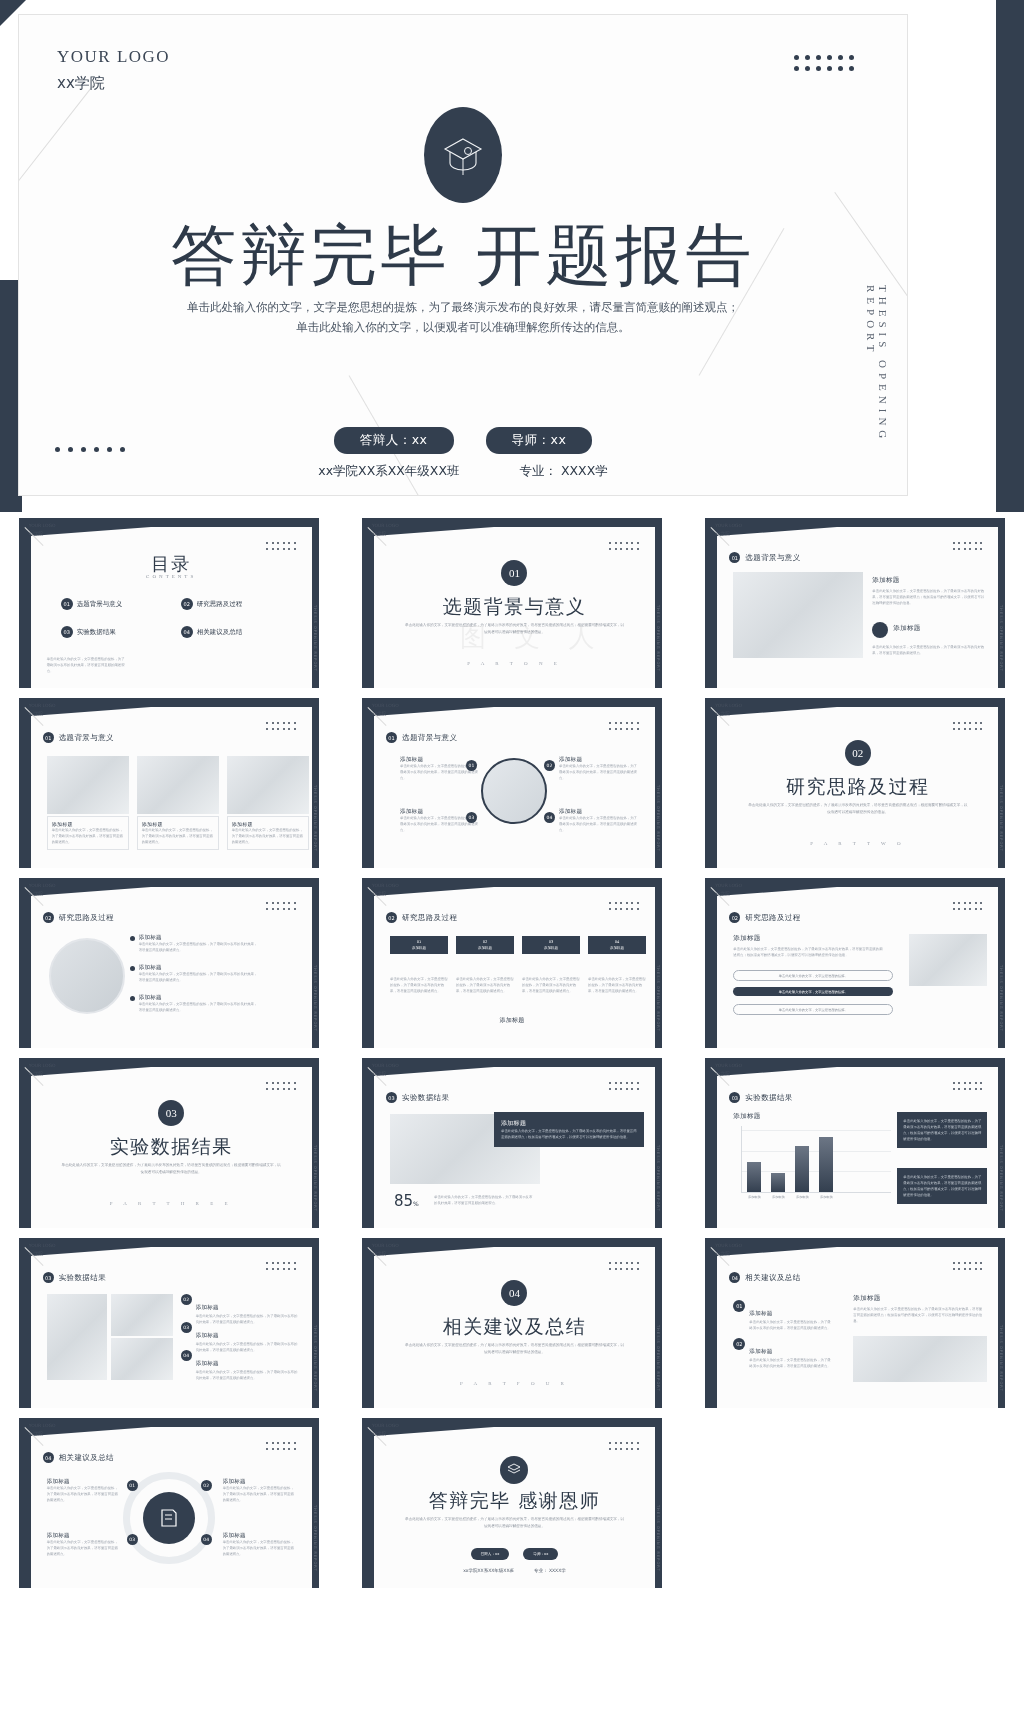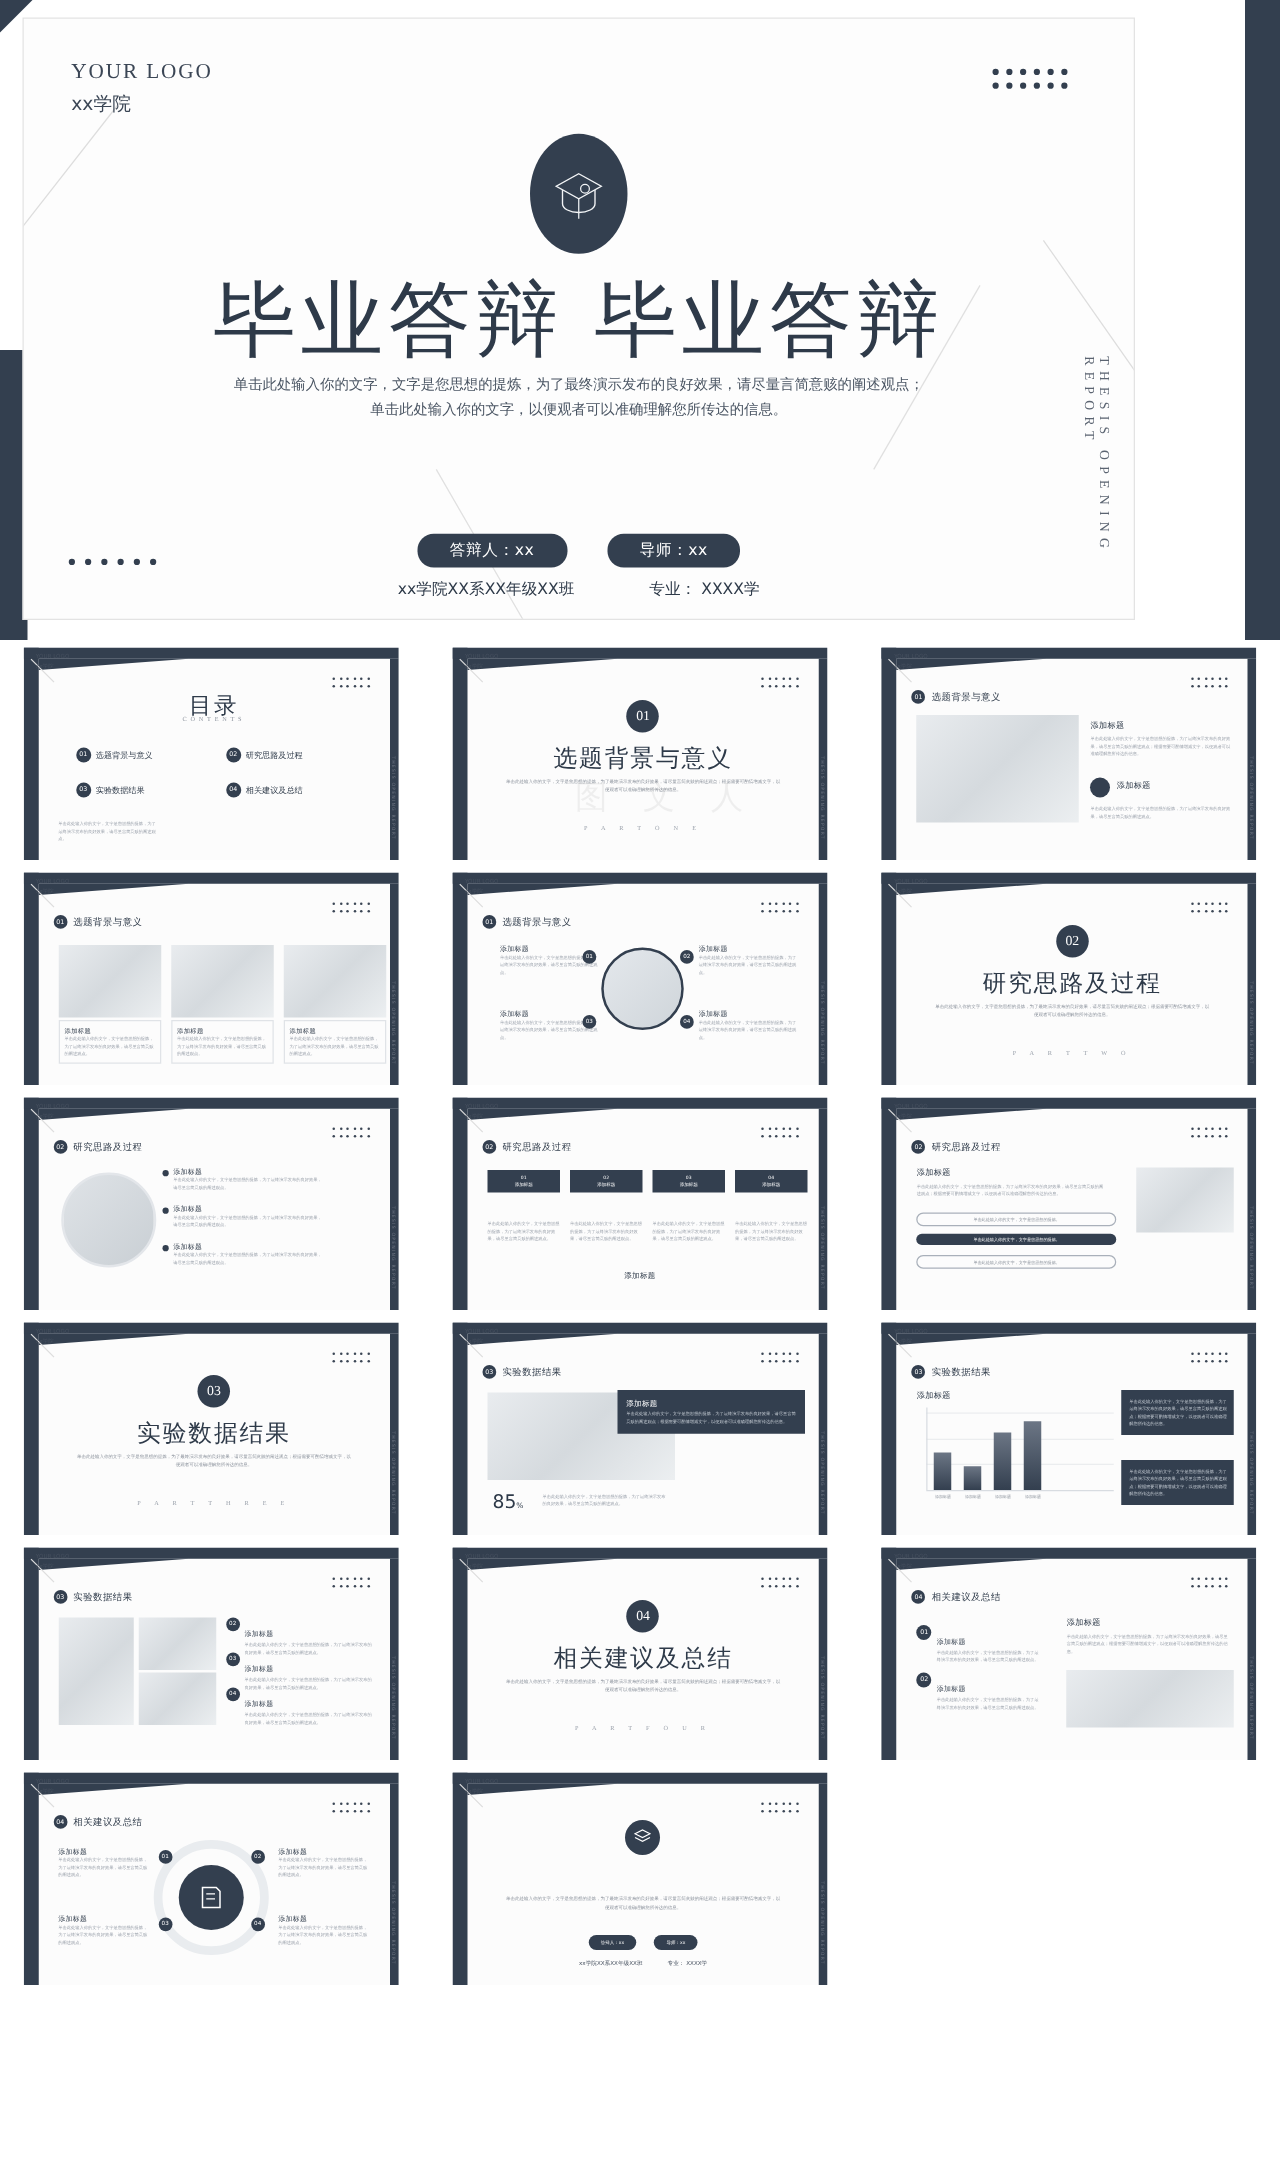--- a/index.html
+++ b/index.html
@@ -295,21 +295,21 @@
 
     <div class="cap-circle">
       <svg width="46" height="44" viewBox="0 0 46 44">
         <path d="M23 6 L41 16 L23 26 L5 16 Z" fill="none" stroke="#f2f4f6" stroke-width="1.1"></path>
         <path d="M10 19 L10 30 C10 34 16 37 23 37 C30 37 36 34 36 30 L36 19" fill="none" stroke="#f2f4f6" stroke-width="1.1"></path>
         <line x1="23" y1="26" x2="23" y2="42" stroke="#f2f4f6" stroke-width="1"></line>
         <circle cx="28" cy="18" r="3.5" fill="none" stroke="#f2f4f6" stroke-width="1"></circle>
       </svg>
     </div>
 
-    <div class="hero-title">毕业答辩  毕业答辩</div>
+    <div class="hero-title">答辩完毕  开题报告</div>
 
     <div class="hero-sub">
       <div>单击此处输入你的文字，文字是您思想的提炼，为了最终演示发布的良好效果，请尽量言简意赅的阐述观点；</div>
       <div>单击此处输入你的文字，以便观者可以准确理解您所传达的信息。</div>
     </div>
 
     <div class="hero-vertical">THESIS OPENING REPORT</div>
 
     <div class="pill-row">
       <div class="pill">答辩人：xx</div>
@@ -1084,20 +1084,21 @@
           <i></i>
           <i></i>
           <i></i>
         </div>
         <div style="position:absolute;left:50%;transform:translateX(-50%);top:20px;width:28px;height:28px;border-radius:50%;background:#333f4f;display:flex;align-items:center;justify-content:center;">
           <svg width="14" height="14" viewBox="0 0 14 14">
             <path d="M1 4l6-3 6 3-6 3z" fill="none" stroke="#fff" stroke-width=".9"></path>
             <path d="M1 7l6 3 6-3" fill="none" stroke="#fff" stroke-width=".9"></path>
           </svg>
         </div>
+        <div style="position:absolute;left:0;right:0;top:52px;text-align:center;font-size:19px;color:#2e3a49;letter-spacing:1.5px;font-weight:300;">答辩完毕  感谢恩师</div>
         <div class="sec-body" style="top:80px;">单击此处输入你的文字，文字是您思想的提炼，为了最终演示发布的良好效果，请尽量言简意赅的阐述观点；根据需要可酌情增减文字，以便观者可以准确理解您所传达的信息。</div>
         <div style="position:absolute;left:0;right:0;top:112px;display:flex;justify-content:center;gap:14px;">
           <span class="chip" style="border-radius:6px;padding:3px 10px;">答辩人：xx</span>
           <span class="chip" style="border-radius:6px;padding:3px 10px;">导师：xx</span>
         </div>
         <div style="position:absolute;left:0;right:0;top:132px;display:flex;justify-content:center;gap:20px;font-size:4.5px;color:#46505f;">
           <span>xx学院XX系XX年级XX班</span>
           <span>专业： XXXX学</span>
         </div>
       </div>

